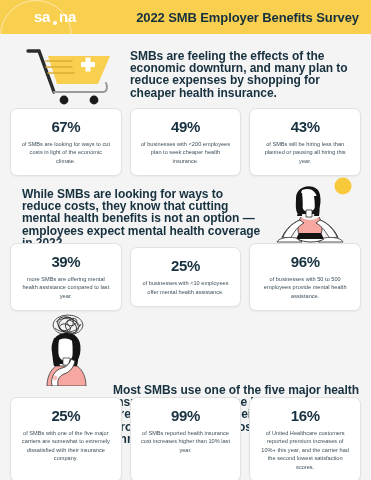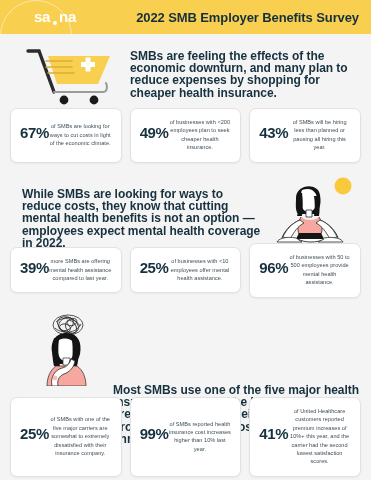--- a/index.html
+++ b/index.html
@@ -41,21 +41,21 @@
   }
 
   
   .cards{
     display:flex;gap:8px;padding:0 10px;box-sizing:border-box;width:371px;
   }
   .card{
     flex:1 1 0;background:#ffffff;border:1px solid #e2e2e2;border-radius:7px;
     box-shadow:0 1px 2px rgba(0,0,0,.05);
     padding:9px 9px 10px;box-sizing:border-box;text-align:center;
-    display:flex;flex-direction:row;align-items:center;
+    display:flex;flex-direction:column;align-items:center;
   }
   .card .pct{
     color:#17313f;font-size:15px;font-weight:bold;letter-spacing:-.4px;
     margin-bottom:5px;
   }
   .card .desc{
     color:#3e4f59;font-size:5.6px;line-height:8.4px;letter-spacing:.02px;
   }
 
   
@@ -208,18 +208,18 @@
   <div class="cards row3">
     <div class="card">
       <div class="pct">25%</div>
       <div class="desc">of SMBs with one of the five major carriers are somewhat to extremely dissatisfied with their insurance company.</div>
     </div>
     <div class="card">
       <div class="pct">99%</div>
       <div class="desc">of SMBs reported health insurance cost increases higher than 10% last year.</div>
     </div>
     <div class="card">
-      <div class="pct">41%</div>
+      <div class="pct">16%</div>
       <div class="desc">of United Healthcare customers reported premium increases of 10%+ this year, and the carrier had the second lowest satisfaction scores.</div>
     </div>
   </div>
 
 </div>
 
 </body></html>

